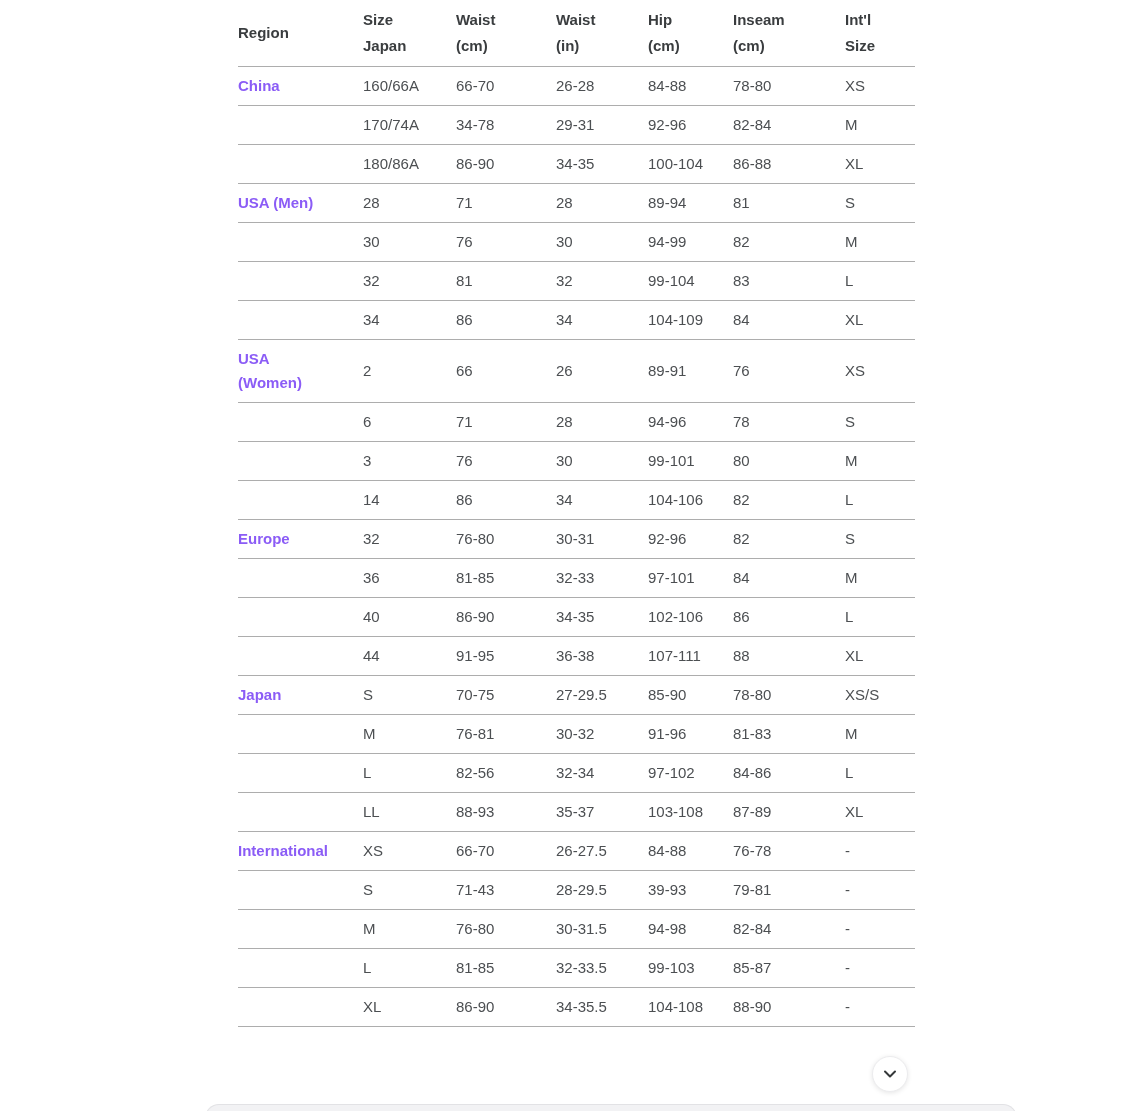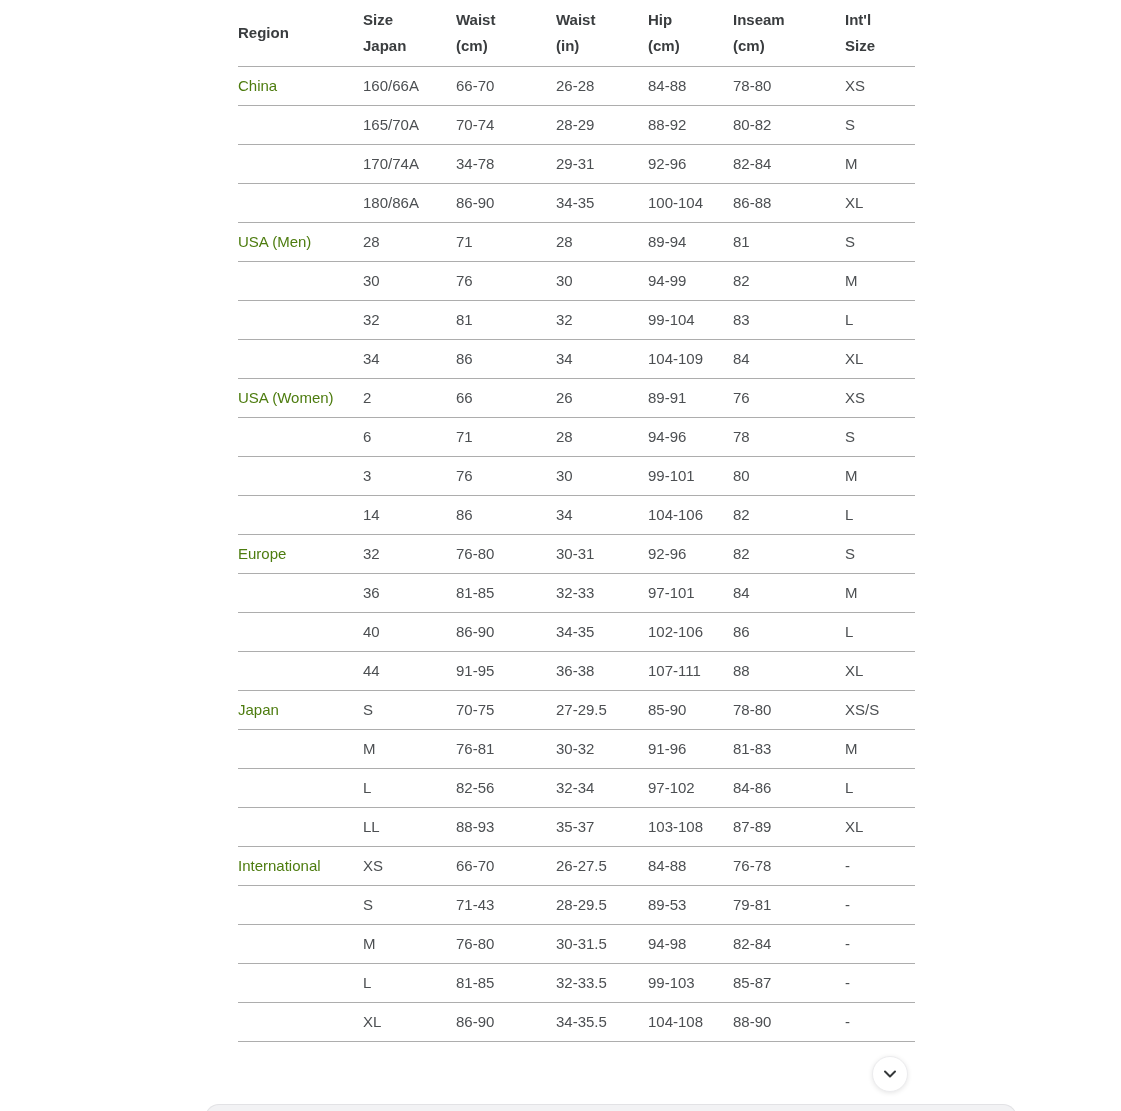--- a/index.html
+++ b/index.html
@@ -39,22 +39,22 @@
     color: #3a3d3f;
     line-height: 26px;
     padding: 7px 0;
   }
   tbody td {
     color: #4c4f52;
     font-weight: 400;
     line-height: 24px;
   }
   tbody td.region-cell {
-    font-weight: 400;
-    color: #4d7c0f;
+    font-weight: 700;
+    color: #8b5cf6;
     padding-right: 28px;
   }
 
   .expand-btn {
     position: absolute;
     left: 872px; top: 1056px;
     width: 36px; height: 36px;
     border-radius: 50%;
     background: #ffffff;
     border: 1px solid #ececee;
@@ -129,29 +129,20 @@
           <td class="region-cell">China</td>
           <td>160/66A</td>
           <td>66-70</td>
           <td>26-28</td>
           <td>84-88</td>
           <td>78-80</td>
           <td>XS</td>
         </tr>
         <tr>
           <td class="region-cell"></td>
-          <td>165/70A</td>
-          <td>70-74</td>
-          <td>28-29</td>
-          <td>88-92</td>
-          <td>80-82</td>
-          <td>S</td>
-        </tr>
-        <tr>
-          <td class="region-cell"></td>
           <td>170/74A</td>
           <td>34-78</td>
           <td>29-31</td>
           <td>92-96</td>
           <td>82-84</td>
           <td>M</td>
         </tr>
         <tr>
           <td class="region-cell"></td>
           <td>180/86A</td>
@@ -312,21 +303,21 @@
           <td>26-27.5</td>
           <td>84-88</td>
           <td>76-78</td>
           <td>-</td>
         </tr>
         <tr>
           <td class="region-cell"></td>
           <td>S</td>
           <td>71-43</td>
           <td>28-29.5</td>
-          <td>89-53</td>
+          <td>39-93</td>
           <td>79-81</td>
           <td>-</td>
         </tr>
         <tr>
           <td class="region-cell"></td>
           <td>M</td>
           <td>76-80</td>
           <td>30-31.5</td>
           <td>94-98</td>
           <td>82-84</td>

